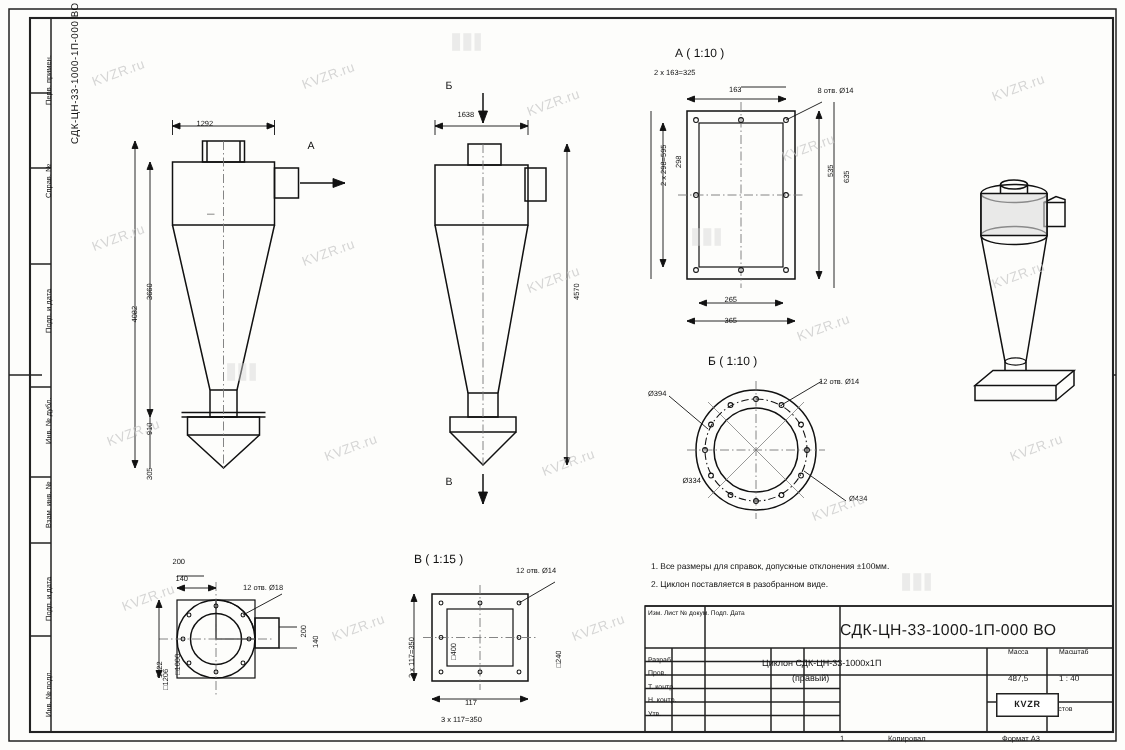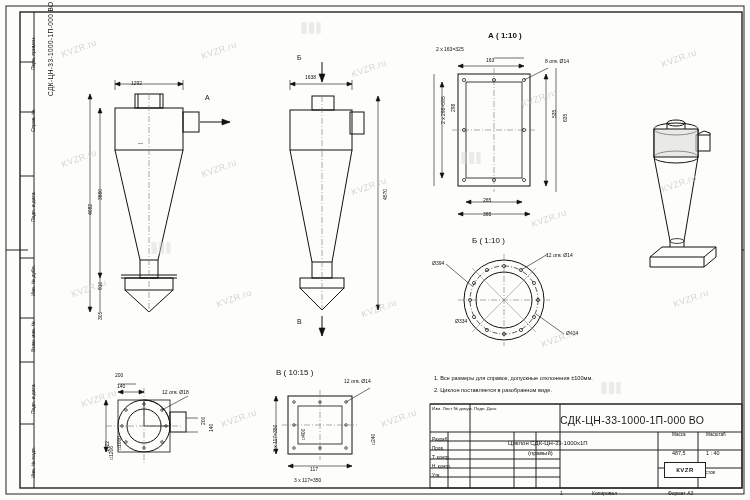--- a/index.html
+++ b/index.html
@@ -125,21 +125,21 @@
       <path d="M72,34 l-3,-8 h6 z" fill="#111"></path>
       <line x1="72" y1="268" x2="72" y2="288" stroke-width="1"></line>
       <path d="M72,288 l-3,-8 h6 z" fill="#111"></path>
     </g>
   </svg>
   <div class="dim" style="left:305px;top:74px;">1638</div>
   <div class="dim rot" style="left:382px;top:200px;">4570</div>
   <div class="lbl" style="left:297px;top:54px;">Б</div>
   <div class="lbl" style="left:297px;top:318px;">В</div>
 
-  <div class="lbl" style="left:488px;top:31px;font-size:8px;font-weight:bold;">А ( 1:10 )</div>
+  <div class="lbl" style="left:450px;top:31px;font-size:8px;">А ( 1:10 )</div>
   <svg width="180" height="190" style="left:428px;top:46px;">
     <g stroke="#111" fill="none" stroke-width="1">
       <rect x="30" y="28" width="72" height="112"></rect>
       <rect x="38" y="36" width="56" height="96" stroke-width="0.8"></rect>
       <line x1="66" y1="22" x2="66" y2="146" stroke="#777" stroke-dasharray="6 2 1 2" stroke-width="0.6"></line>
       <line x1="24" y1="84" x2="108" y2="84" stroke="#777" stroke-dasharray="6 2 1 2" stroke-width="0.6"></line>
     </g>
 
     <g fill="none" stroke="#111" stroke-width="0.7">
       <circle cx="36" cy="34" r="1.6"></circle>
@@ -214,21 +214,21 @@
       <line x1="89" y1="22" x2="116" y2="6"></line>
       <line x1="40" y1="38" x2="14" y2="16"></line>
       <line x1="104" y1="66" x2="132" y2="86"></line>
     </g>
   </svg>
   <div class="dim" style="left:432px;top:260px;">Ø394</div>
   <div class="dim" style="left:546px;top:252px;">12 отв. Ø14</div>
   <div class="dim" style="left:566px;top:330px;">Ø434</div>
   <div class="dim" style="left:455px;top:318px;">Ø334</div>
 
-  <div class="lbl" style="left:276px;top:368px;font-size:8px;">В ( 10:15 )</div>
+  <div class="lbl" style="left:276px;top:368px;font-size:8px;">В ( 1:15 )</div>
   <svg width="150" height="96" style="left:262px;top:382px;">
     <g stroke="#111" fill="none" stroke-width="1">
       <rect x="26" y="14" width="64" height="58"></rect>
       <rect x="36" y="24" width="44" height="38" stroke-width="0.8"></rect>
       <line x1="58" y1="8" x2="58" y2="78" stroke="#777" stroke-dasharray="6 2 1 2" stroke-width="0.6"></line>
       <line x1="20" y1="43" x2="96" y2="43" stroke="#777" stroke-dasharray="6 2 1 2" stroke-width="0.6"></line>
     </g>
     <g fill="none" stroke="#111" stroke-width="0.7">
       <circle cx="32" cy="20" r="1.3"></circle>
         <circle cx="58" cy="20" r="1.3"></circle>

